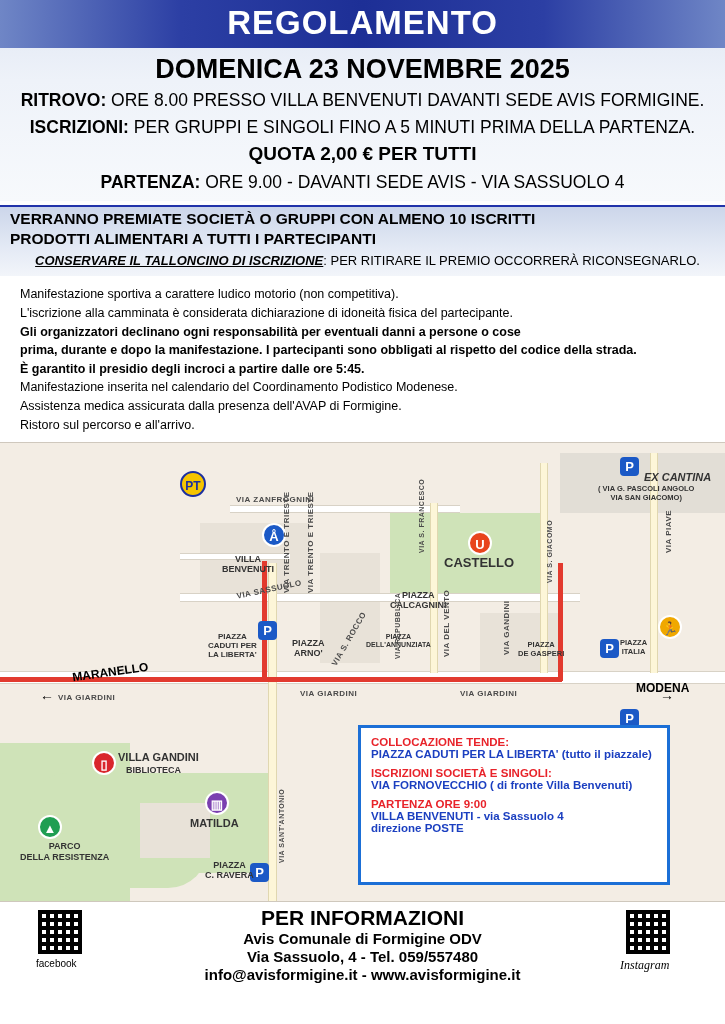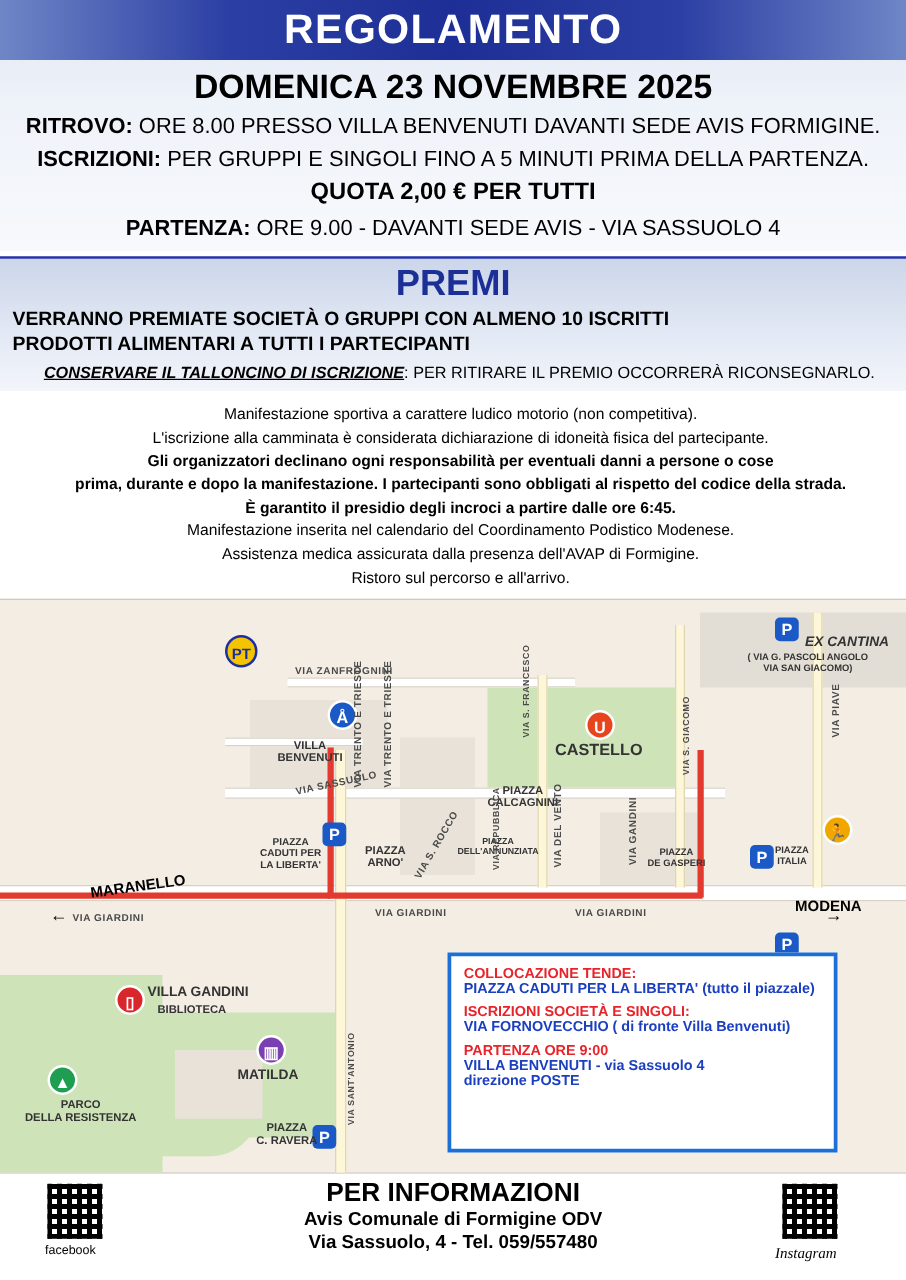--- a/index.html
+++ b/index.html
@@ -69,21 +69,20 @@
     text-align:center;
     font-size: 13px;
     padding: 4px 0 0 10px;
   }
   .premi-note u { font-style: italic; font-weight: bold; }
 
   
   .notes {
     background: #ffffff;
     padding: 8px 8px 6px 20px;
-    text-align:center;
   }
   .notes p { margin: 3px 0; font-size: 12.5px; line-height: 1.25; }
   .notes p.bold { font-weight: bold; }
 
   
   .map {
     position: relative;
     width: 725px;
     height: 460px;
     background: #f3ede4;
@@ -161,34 +160,33 @@
   <div class="info-line">
     <b>ISCRIZIONI:</b><span> PER GRUPPI E SINGOLI FINO A 5 MINUTI PRIMA DELLA PARTENZA.</span>
   </div>
   <div class="info-line info-center">QUOTA 2,00 € PER TUTTI</div>
   <div class="info-line">
     <b>PARTENZA:</b><span> ORE 9.00 - DAVANTI SEDE AVIS - VIA SASSUOLO 4</span>
   </div>
 </div>
 
 <div class="premi-band">
-  <div class="premi-title">PREMI</div>
   <div class="premi-line">VERRANNO PREMIATE SOCIETÀ O GRUPPI CON ALMENO 10 ISCRITTI</div>
   <div class="premi-line">PRODOTTI ALIMENTARI A TUTTI I PARTECIPANTI</div>
   <div class="premi-note">
     <u>CONSERVARE IL TALLONCINO DI ISCRIZIONE</u><span>: PER RITIRARE IL PREMIO OCCORRERÀ RICONSEGNARLO.</span>
   </div>
 </div>
 
 <div class="notes">
   <p>Manifestazione sportiva a carattere ludico motorio (non competitiva).</p>
   <p>L'iscrizione alla camminata è considerata dichiarazione di idoneità fisica del partecipante.</p>
   <p class="bold">Gli organizzatori declinano ogni responsabilità per eventuali danni a persone o cose</p>
   <p class="bold">prima, durante e dopo la manifestazione. I partecipanti sono obbligati al rispetto del codice della strada.</p>
-  <p class="bold">È garantito il presidio degli incroci a partire dalle ore 6:45.</p>
+  <p class="bold">È garantito il presidio degli incroci a partire dalle ore 5:45.</p>
   <p>Manifestazione inserita nel calendario del Coordinamento Podistico Modenese.</p>
   <p>Assistenza medica assicurata dalla presenza dell'AVAP di Formigine.</p>
   <p>Ristoro sul percorso e all'arrivo.</p>
 </div>
 
 <div class="map">
 
   <div class="green" style="left:0;top:300px;width:130px;height:160px;"></div>
   <div class="green" style="left:28px;top:330px;width:180px;height:115px;border-radius:40px;"></div>
   <div class="green" style="left:390px;top:70px;width:150px;height:85px;"></div>
@@ -284,13 +282,14 @@
 <div class="footer">
   <div class="qr" style="left:38px;top:8px;"></div>
   <div class="qr-cap" style="left:36px;top:56px;">facebook</div>
 
   <div class="qr" style="left:626px;top:8px;"></div>
   <div class="qr-cap insta" style="left:620px;top:56px;">Instagram</div>
 
   <div class="f-title">PER INFORMAZIONI</div>
   <div class="f-line">Avis Comunale di Formigine ODV</div>
   <div class="f-line">Via Sassuolo, 4 -  Tel. 059/557480</div>
+  <div class="f-line">info@avisformigine.it  -  www.avisformigine.it</div>
 </div>
 
 </body></html>

